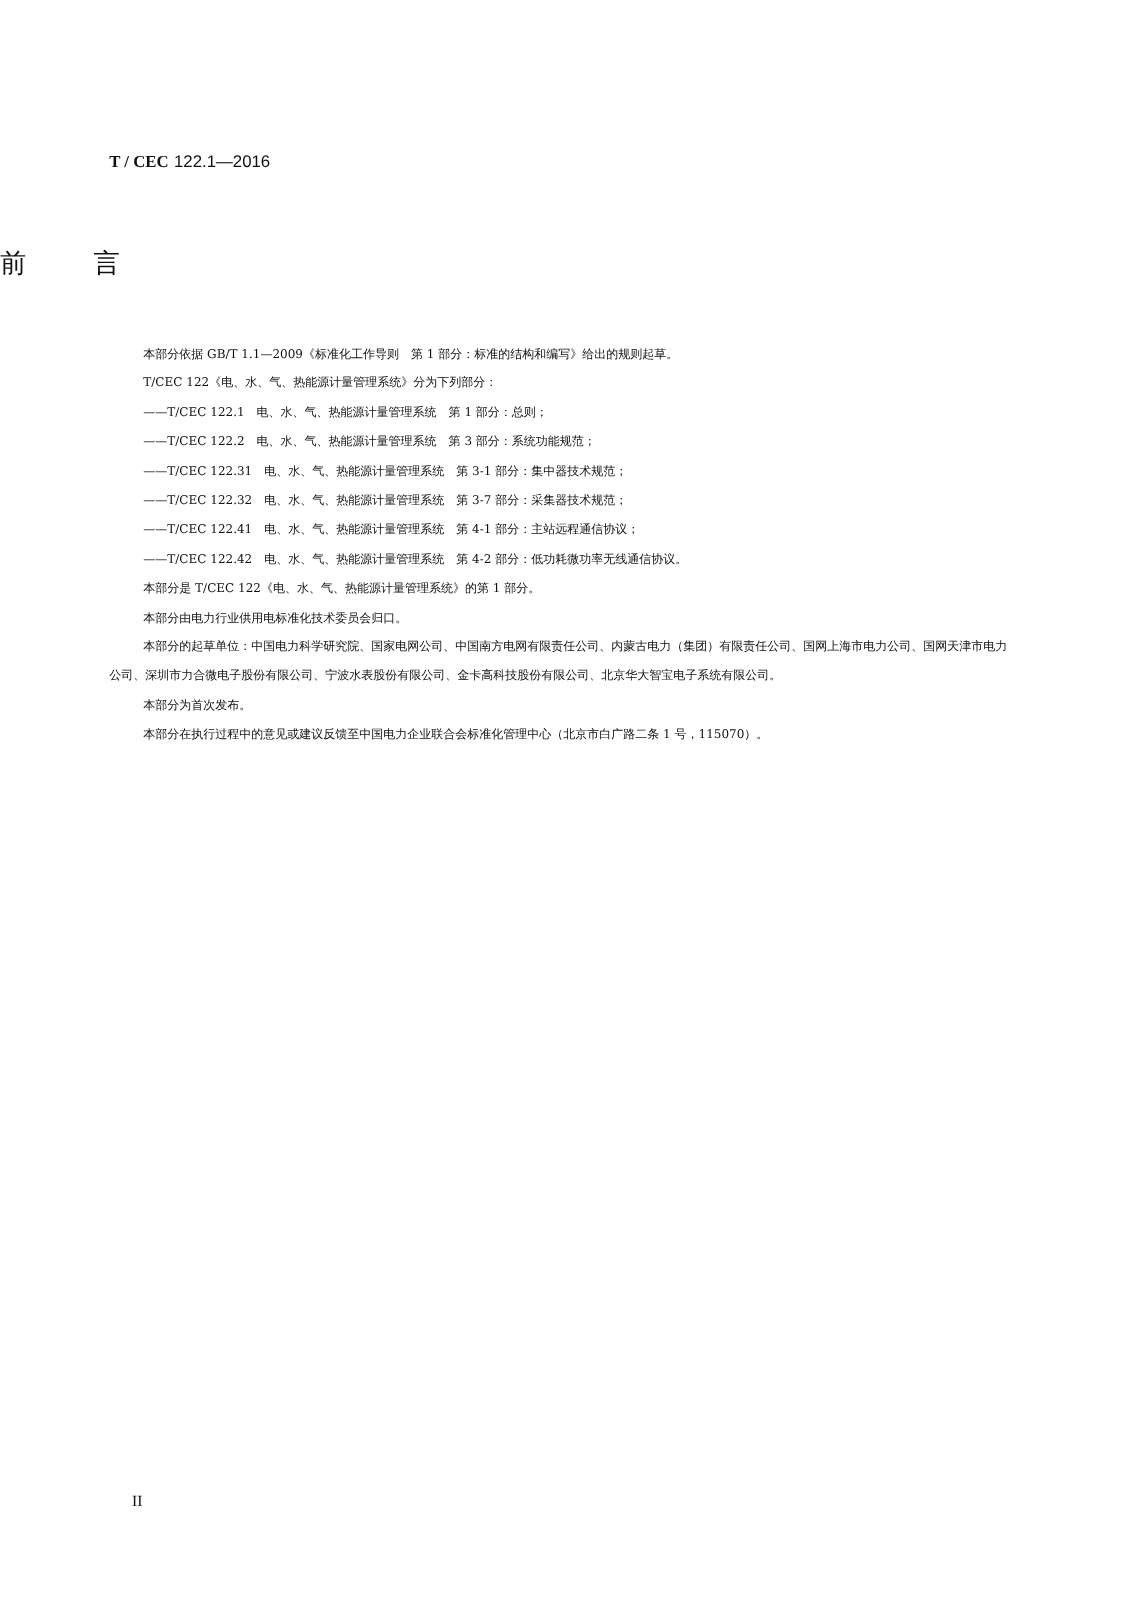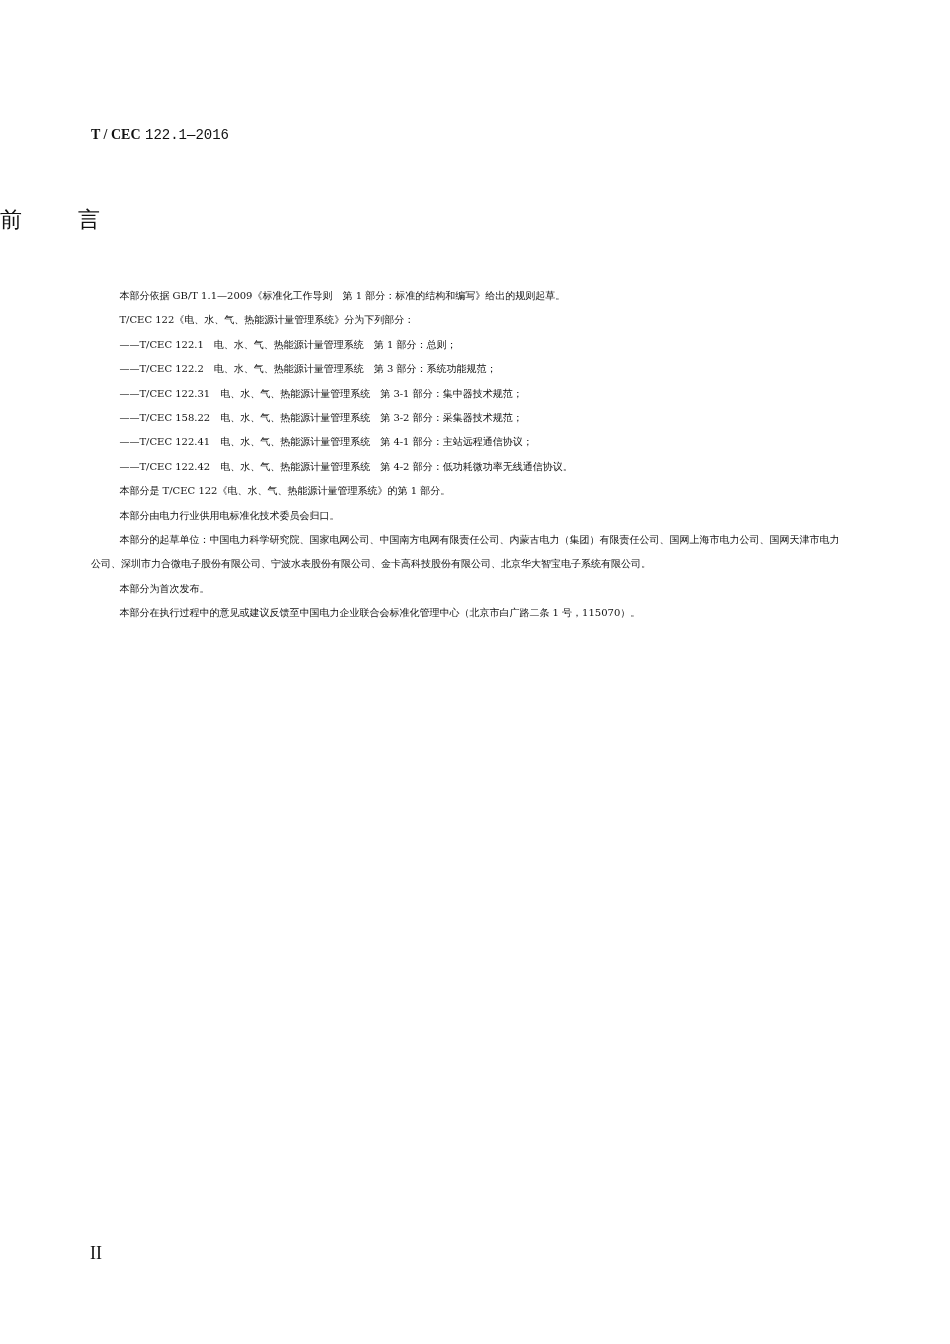--- a/index.html
+++ b/index.html
@@ -1,48 +1,48 @@
 <!DOCTYPE html>
 <html><head>
 <meta charset="utf-8">
 <style>
   html, body { margin:0; padding:0; background:#ffffff; }
   body { width:950px; height:1344px; position:relative; overflow:hidden;
          font-family:"DejaVu Serif","Liberation Serif",serif; color:#111; }
   .header { position:absolute; left:91px; top:126px; font-size:14px; }
   .header .b { font-weight:bold; font-family:"Liberation Serif",serif;text-align:center; }
-  .header .n { font-family:Liberation Mono, monospace; }
+  .header .n { font-family:Liberation Sans, sans-serif; }
   .title { position:absolute; left:0; width:950px; top:205px; text-align:left;
            font-family:"DejaVu Sans",sans-serif; font-size:22px; letter-spacing:0; }
   .title span { display:inline-block; }
   .title .gap { width:56px; }
   .body { position:absolute; left:91px; top:284px; width:752px; font-size:10px; line-height:24.4px; }
   .body p { margin:0; text-indent:28.4px; }
   .body p.item { text-indent:28.4px; }
-  .footer { position:absolute; left:90px; top:1243px; font-size:18px; font-family:"Liberation Serif",serif; }
+  .footer { position:absolute; left:110px; top:1243px; font-size:13px; font-family:"Liberation Serif",serif; }
 </style>
 </head>
 <body>
 
 <div class="header">
   <span class="b">T / CEC</span>
   <span class="n">122.1—2016</span>
 </div>
 
 <div class="title">
   <span>前</span><span class="gap"></span><span>言</span>
 </div>
 
 <div class="body">
   <p>本部分依据 GB/T 1.1—2009《标准化工作导则　第 1 部分：标准的结构和编写》给出的规则起草。</p>
   <p>T/CEC 122《电、水、气、热能源计量管理系统》分为下列部分：</p>
   <p class="item">——T/CEC 122.1　电、水、气、热能源计量管理系统　第 1 部分：总则；</p>
   <p class="item">——T/CEC 122.2　电、水、气、热能源计量管理系统　第 3 部分：系统功能规范；</p>
   <p class="item">——T/CEC 122.31　电、水、气、热能源计量管理系统　第 3-1 部分：集中器技术规范；</p>
-  <p class="item">——T/CEC 158.22　电、水、气、热能源计量管理系统　第 3-2 部分：采集器技术规范；</p>
+  <p class="item">——T/CEC 122.32　电、水、气、热能源计量管理系统　第 3-7 部分：采集器技术规范；</p>
   <p class="item">——T/CEC 122.41　电、水、气、热能源计量管理系统　第 4-1 部分：主站远程通信协议；</p>
   <p class="item">——T/CEC 122.42　电、水、气、热能源计量管理系统　第 4-2 部分：低功耗微功率无线通信协议。</p>
   <p>本部分是 T/CEC 122《电、水、气、热能源计量管理系统》的第 1 部分。</p>
   <p>本部分由电力行业供用电标准化技术委员会归口。</p>
   <p>本部分的起草单位：中国电力科学研究院、国家电网公司、中国南方电网有限责任公司、内蒙古电力（集团）有限责任公司、国网上海市电力公司、国网天津市电力公司、深圳市力合微电子股份有限公司、宁波水表股份有限公司、金卡高科技股份有限公司、北京华大智宝电子系统有限公司。</p>
   <p>本部分为首次发布。</p>
   <p>本部分在执行过程中的意见或建议反馈至中国电力企业联合会标准化管理中心（北京市白广路二条 1 号，115070）。</p>
 </div>
 
 <div class="footer">II</div>

